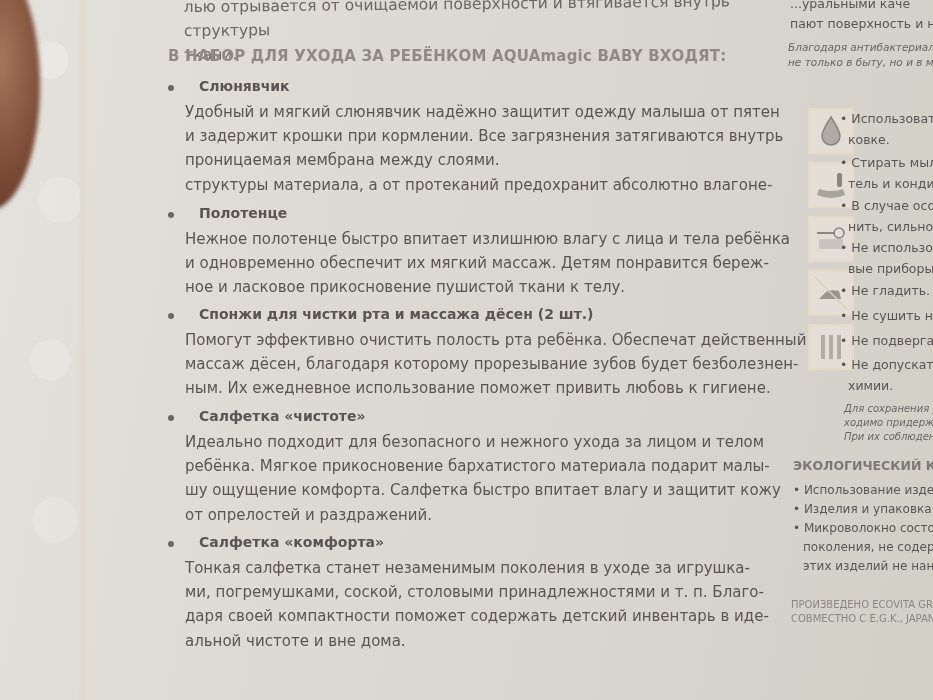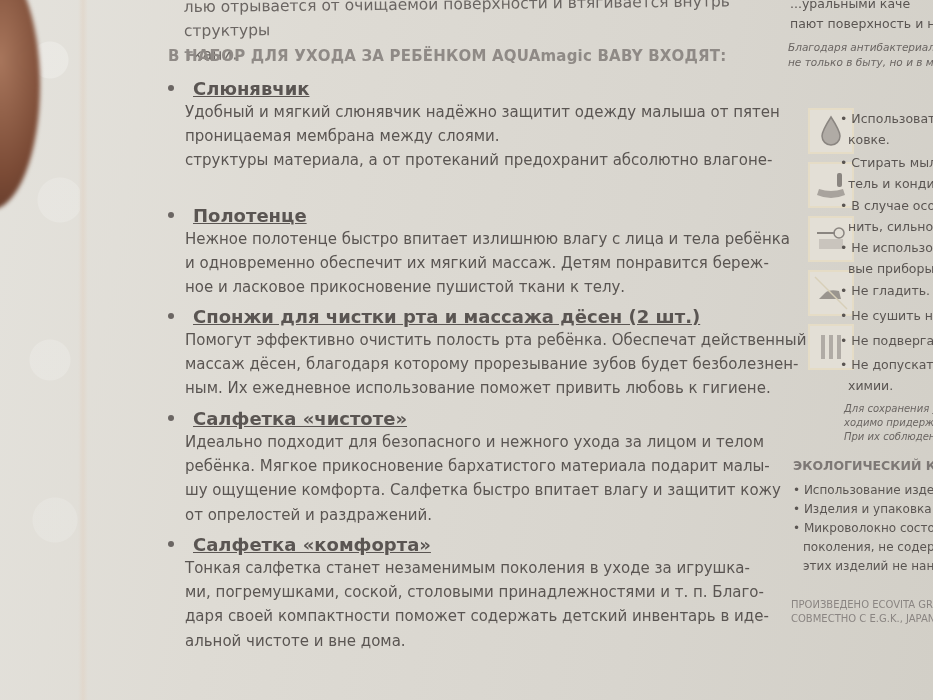--- a/index.html
+++ b/index.html
@@ -42,22 +42,22 @@
     .section-title {
       position: absolute; left: 0; top: 47px; width: 600px;
       font-size: 15px; font-weight: bold; color: #8f8a86; letter-spacing: 0.2px;
     }
     .item { position: absolute; left: 0; width: 600px; }
     .bullet {
       position: absolute; left: 0; top: 7px; width: 6px; height: 6px;
       border-radius: 50%; background: #6b6663;
     }
     .item-title {
-      position: absolute; left: 25px; top: 0;
-      font-size: 18px; font-weight: bold; color: #5a5552; text-decoration: underline;
+      position: absolute; left: 31px; top: 0;
+      font-size: 14px; font-weight: bold; color: #5a5552;
     }
     .item-body {
       position: absolute; left: 17px; top: 22px; width: 585px;
       font-size: 15px; line-height: 24.2px; color: #5a5552;
     }
     .item-body span { display: block; white-space: nowrap; }
     .right-col {
       position: absolute; left: 780px; top: 0; width: 160px; overflow: hidden; height: 700px;
     }
     .rc-top { position: absolute; left: 10px; top: -6px; font-size: 12.5px; line-height: 20px; color: #5a5552; white-space: nowrap; }
@@ -89,20 +89,21 @@
       <span style="display:block">ткани.</span>
     </div>
 
     <div class="section-title">В НАБОР ДЛЯ УХОДА ЗА РЕБЁНКОМ AQUAmagic BABY ВХОДЯТ:</div>
 
     <div class="item" style="top:78px;">
       <div class="bullet"></div>
       <div class="item-title">Слюнявчик</div>
       <div class="item-body">
         <span>Удобный и мягкий слюнявчик надёжно защитит одежду малыша от пятен</span>
+        <span>и задержит крошки при кормлении. Все загрязнения затягиваются внутрь</span>
         <span>проницаемая мембрана между слоями.</span>
         <span>структуры материала, а от протеканий предохранит абсолютно влагоне-</span>
       </div>
     </div>
 
     <div class="item" style="top:205px;">
       <div class="bullet"></div>
       <div class="item-title">Полотенце</div>
       <div class="item-body">
         <span>Нежное полотенце быстро впитает излишнюю влагу с лица и тела ребёнка</span>

